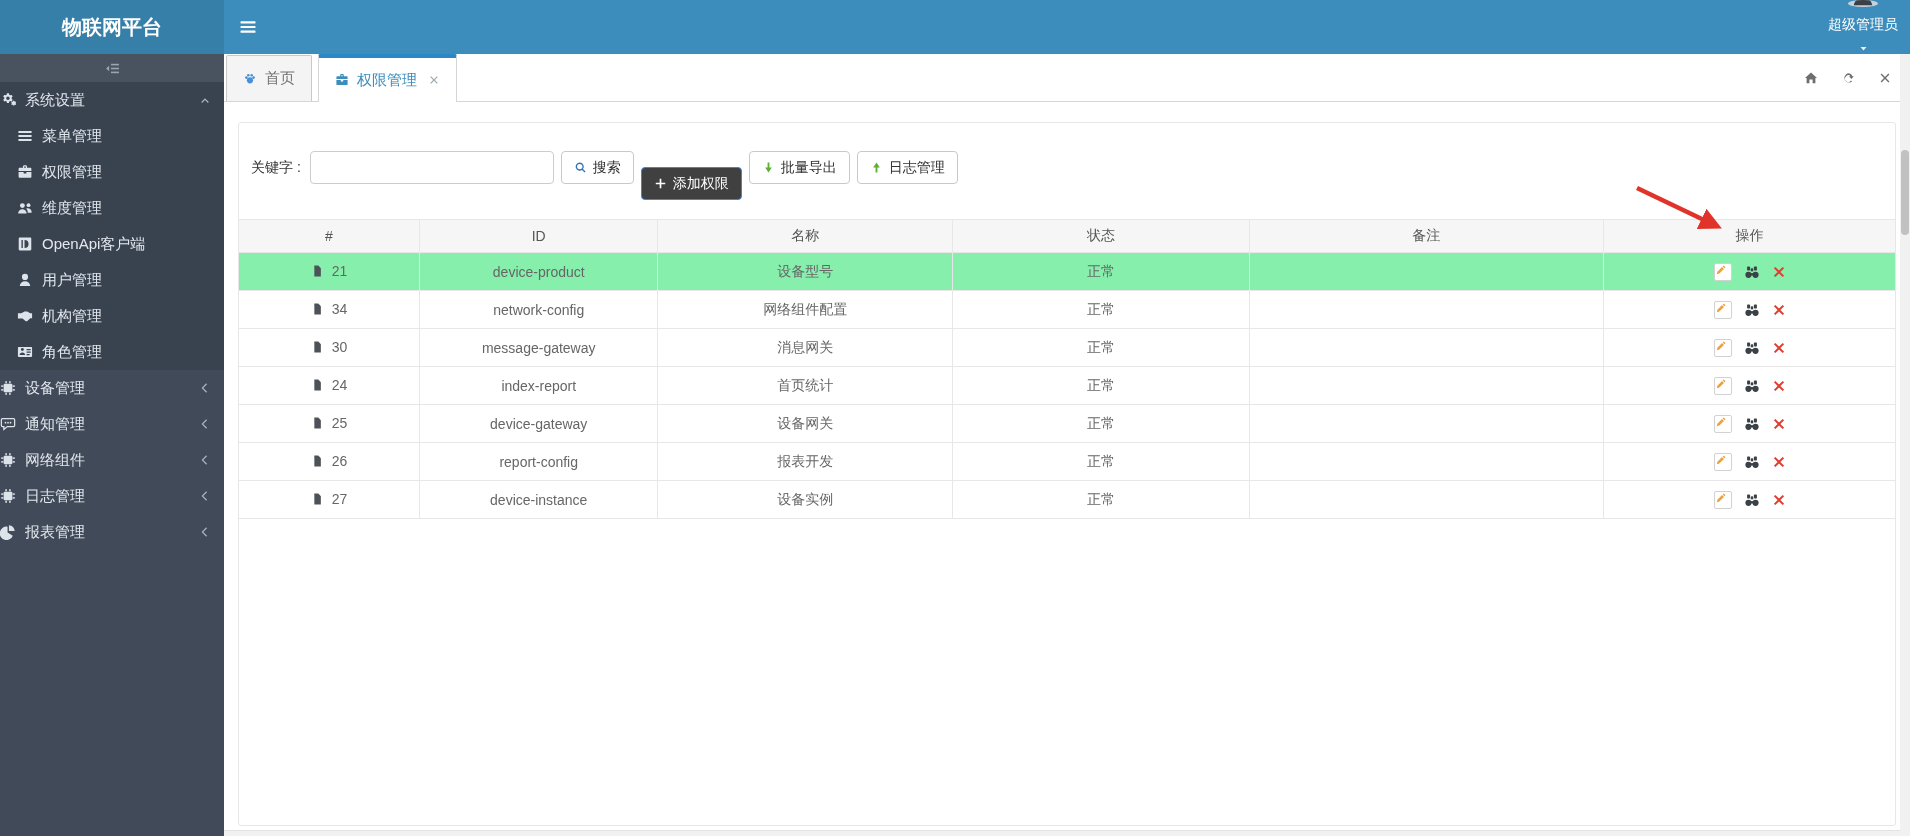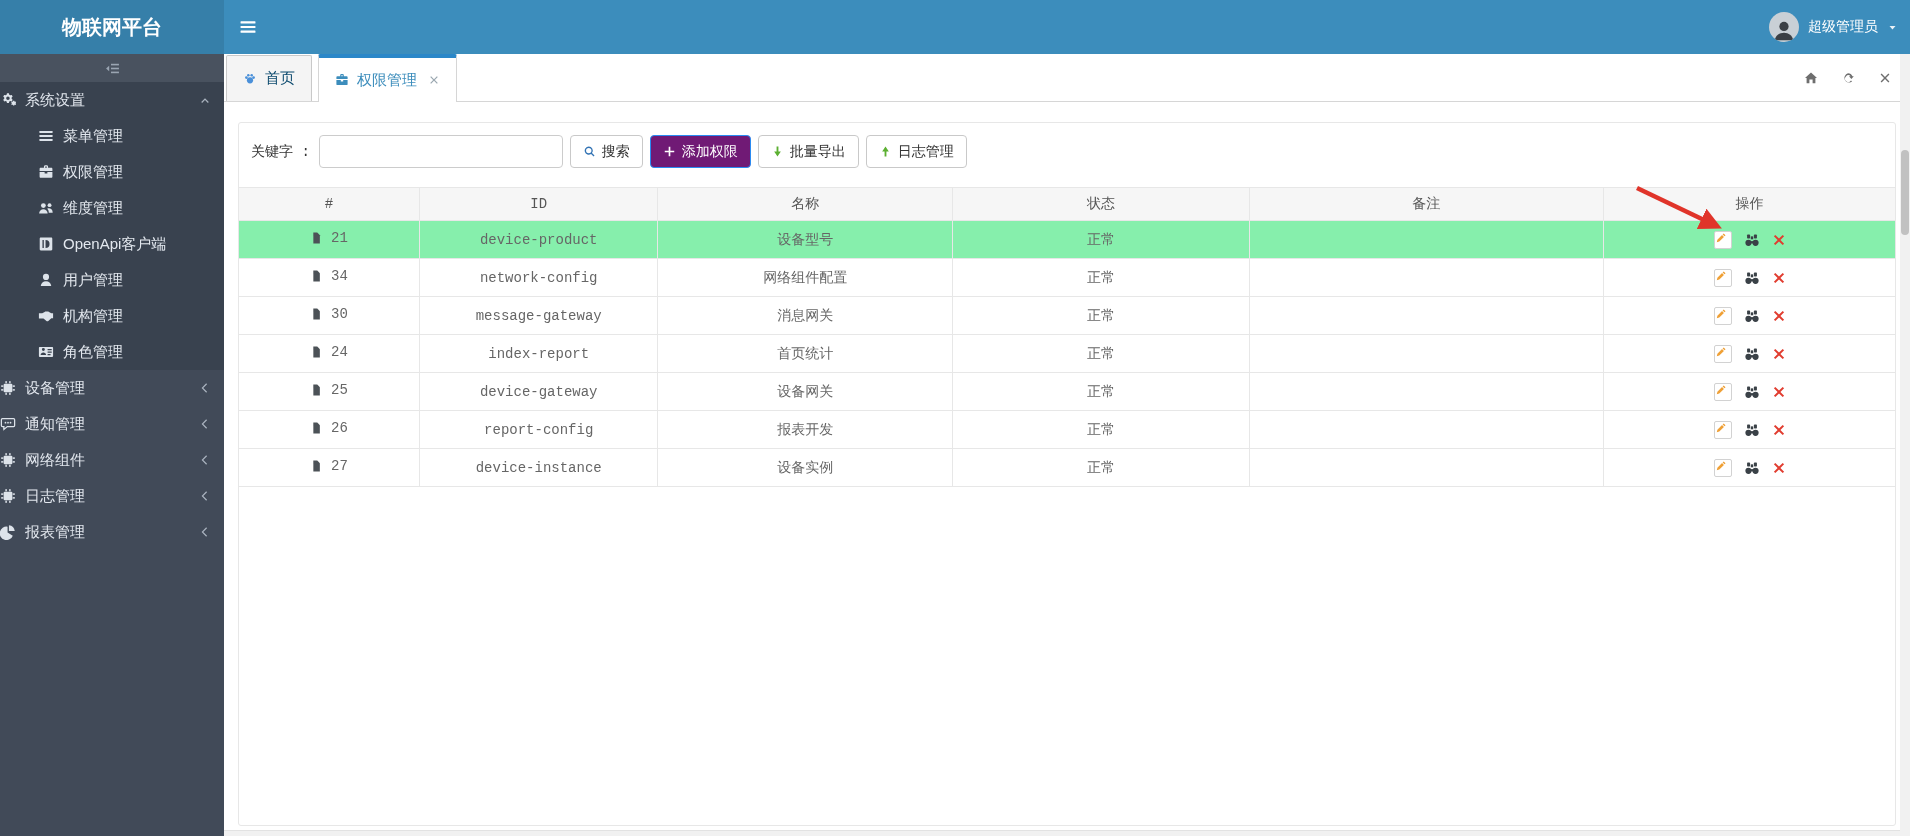--- a/index.html
+++ b/index.html
@@ -7,65 +7,65 @@
               font-family:"Liberation Sans","DejaVu Sans",sans-serif; background:#fff; }
   svg { display:block; width:100%; height:100%; fill:currentColor; }
 
   
   .navbar { position:absolute; top:0; left:0; right:0; height:54px; z-index:30; }
   .logo { position:absolute; left:0; top:0; width:224px; height:54px; background:#367fa9;
           color:#fff; font-size:20px; font-weight:bold; display:flex; align-items:center; justify-content:center; }
   .navrest { position:absolute; left:224px; right:0; top:0; height:54px; background:#3c8dbc; }
   .hamburger { position:absolute; left:15px; top:18px; width:18px; height:18px; color:#fff; cursor:pointer; }
   .user-menu { position:absolute; right:12px; top:0; height:54px; display:flex; align-items:center; gap:9px;
-               color:#fff; font-size:14px; cursor:pointer; }
+               color:#fff; font-size:14px; cursor:pointer;flex-direction:column; }
   .avatar { width:30px; height:30px; border-radius:50%; background:#c9d0d6; overflow:hidden;
             display:flex; align-items:flex-end; justify-content:center; }
   .avatar svg { width:24px; height:24px; color:#3b4046; }
   .user-caret { width:11px; height:11px; color:#eaf2f8; }
 
   
   .sidebar { position:absolute; left:0; top:54px; width:224px; bottom:0; background:#414a58; z-index:20; }
   .collapse-row { height:28px; background:#49525f; display:flex; align-items:center; justify-content:center;
                   color:#9aa5b2; cursor:pointer; }
   .collapse-row .cicon { width:15px; height:15px; }
   .s-item { height:36px; display:flex; align-items:center; color:#e2e7ee; font-size:15px; cursor:pointer; position:relative; }
   .s-item.lvl1 { }
-  .s-item.lvl2 { padding-left:38px; }
+  .s-item.lvl2 { padding-left:17px; }
   .s-item.grp  { background:#39424f; }
   .s-icon { width:16px; height:16px; margin-right:9px; flex:0 0 auto; color:#dde3ea; }
   .s-label { white-space:nowrap; }
   .s-chevron { position:absolute; right:13px; top:12px; width:12px; height:12px; color:#aab3bf; }
 
   
   .main { position:absolute; left:224px; top:54px; right:0; bottom:0; background:#fff; }
 
   .tabbar { position:relative; height:48px; background:#fff; border-bottom:1px solid #d6d6d6;
             display:flex; align-items:flex-end; padding-left:2px; z-index:5; }
   .tab { display:flex; align-items:center; gap:8px; height:46px; padding:0 16px; background:#f4f4f4;
          border:1px solid #c9c9c9; border-bottom:none; border-radius:2px 2px 0 0; margin-right:6px;
-         font-size:15px; color:#0c4a6e; cursor:pointer; position:relative; z-index:6; }
+         font-size:15px; color:#737373; cursor:pointer; position:relative; z-index:6; }
   .tab .ticon { width:14px; height:14px; color:#4a90d9; }
   .tab.active { background:#fff; border-color:#d6d6d6; border-top:4px solid #2b87c8; height:48px;
                 margin-bottom:-1px; color:#3c8dbc; }
   .tab.active .ticon { color:#3c8dbc; }
   .tab-close { width:12px; height:12px; color:#9aa7b0; margin-left:3px; }
   .corner-actions { position:absolute; right:18px; top:0; height:48px; display:flex; align-items:center; gap:23px; }
   .corner-actions .ca { width:14px; height:14px; color:#6e6e6e; cursor:pointer; }
 
   
-  .panel { margin:20px 14px 0 14px; border:1px solid #e7e7e7; border-radius:3px; background:#fff; height:704px; overflow:hidden;font-family:Liberation Mono, monospace; }
+  .panel { margin:20px 14px 0 14px; border:1px solid #e7e7e7; border-radius:3px; background:#fff; height:704px; overflow:hidden; }
   .toolbar { display:flex; align-items:center; gap:7px; padding:12px; font-size:14px; color:#333; }
   .kw-label { margin-right:2px; }
   .kw-input { width:244px; height:33px; border:1px solid #ccc; border-radius:4px; padding:0 10px; font-size:14px;
               color:#333; outline:none; font-family:inherit; }
   .btn { height:33px; display:inline-flex; align-items:center; gap:6px; padding:0 12px; border:1px solid #c9c9c9;
          border-radius:4px; background:#fff; font-size:14px; color:#333; cursor:pointer; font-family:inherit; }
   .btn .bicon { width:13px; height:13px; }
-  .btn-primary { background:#701a75; border-color:#2a8bf2; color:#fff; }
+  .btn-primary { background:#404040; border-color:#2a8bf2; color:#fff;margin-top:32px; }
   .ic-blue  { color:#3273b4; }
   .ic-green { color:#5cb032; }
 
   
   table.grid { width:100%; border-collapse:collapse; margin-top:7px; table-layout:fixed; }
   .grid th { height:33px; background:#f6f6f6; font-weight:normal; color:#555; font-size:14px;
              border:1px solid #e7e7e7; text-align:center; }
   .grid td { height:38px; color:#666; font-size:14px; border:1px solid #e7e7e7; text-align:center;
              overflow:hidden; white-space:nowrap; }
   .grid th:first-child, .grid td:first-child { border-left:none; }

